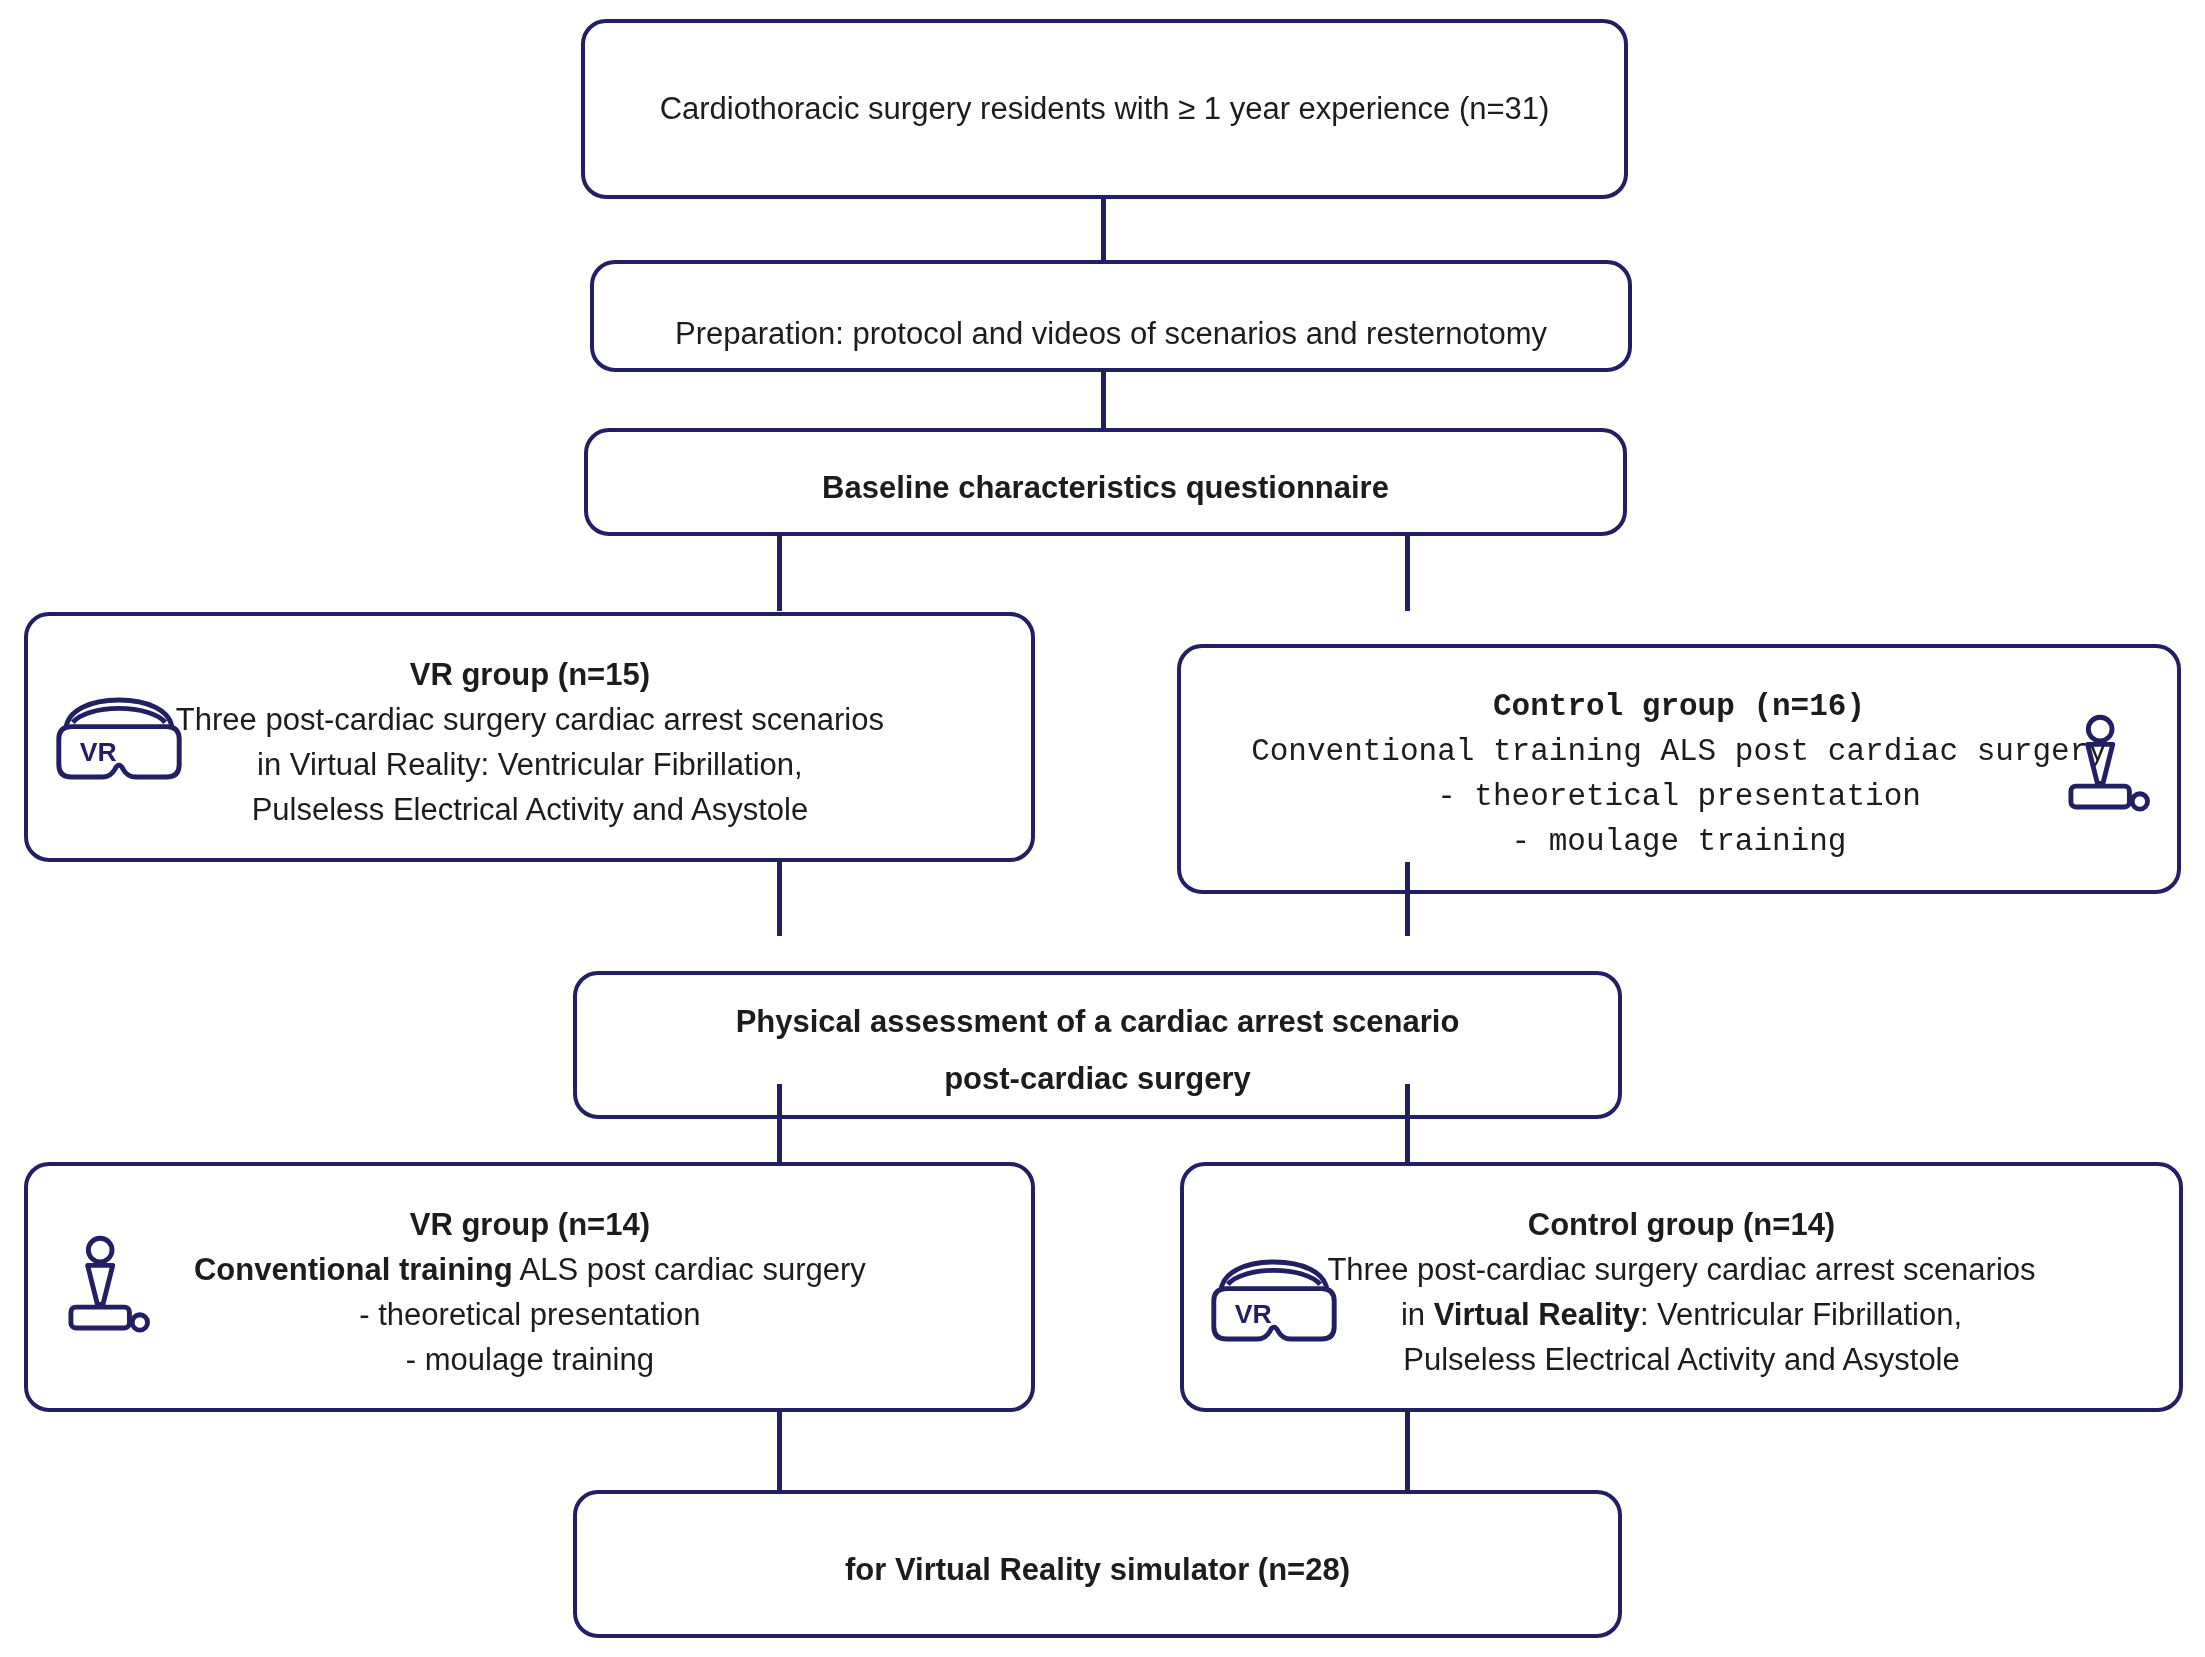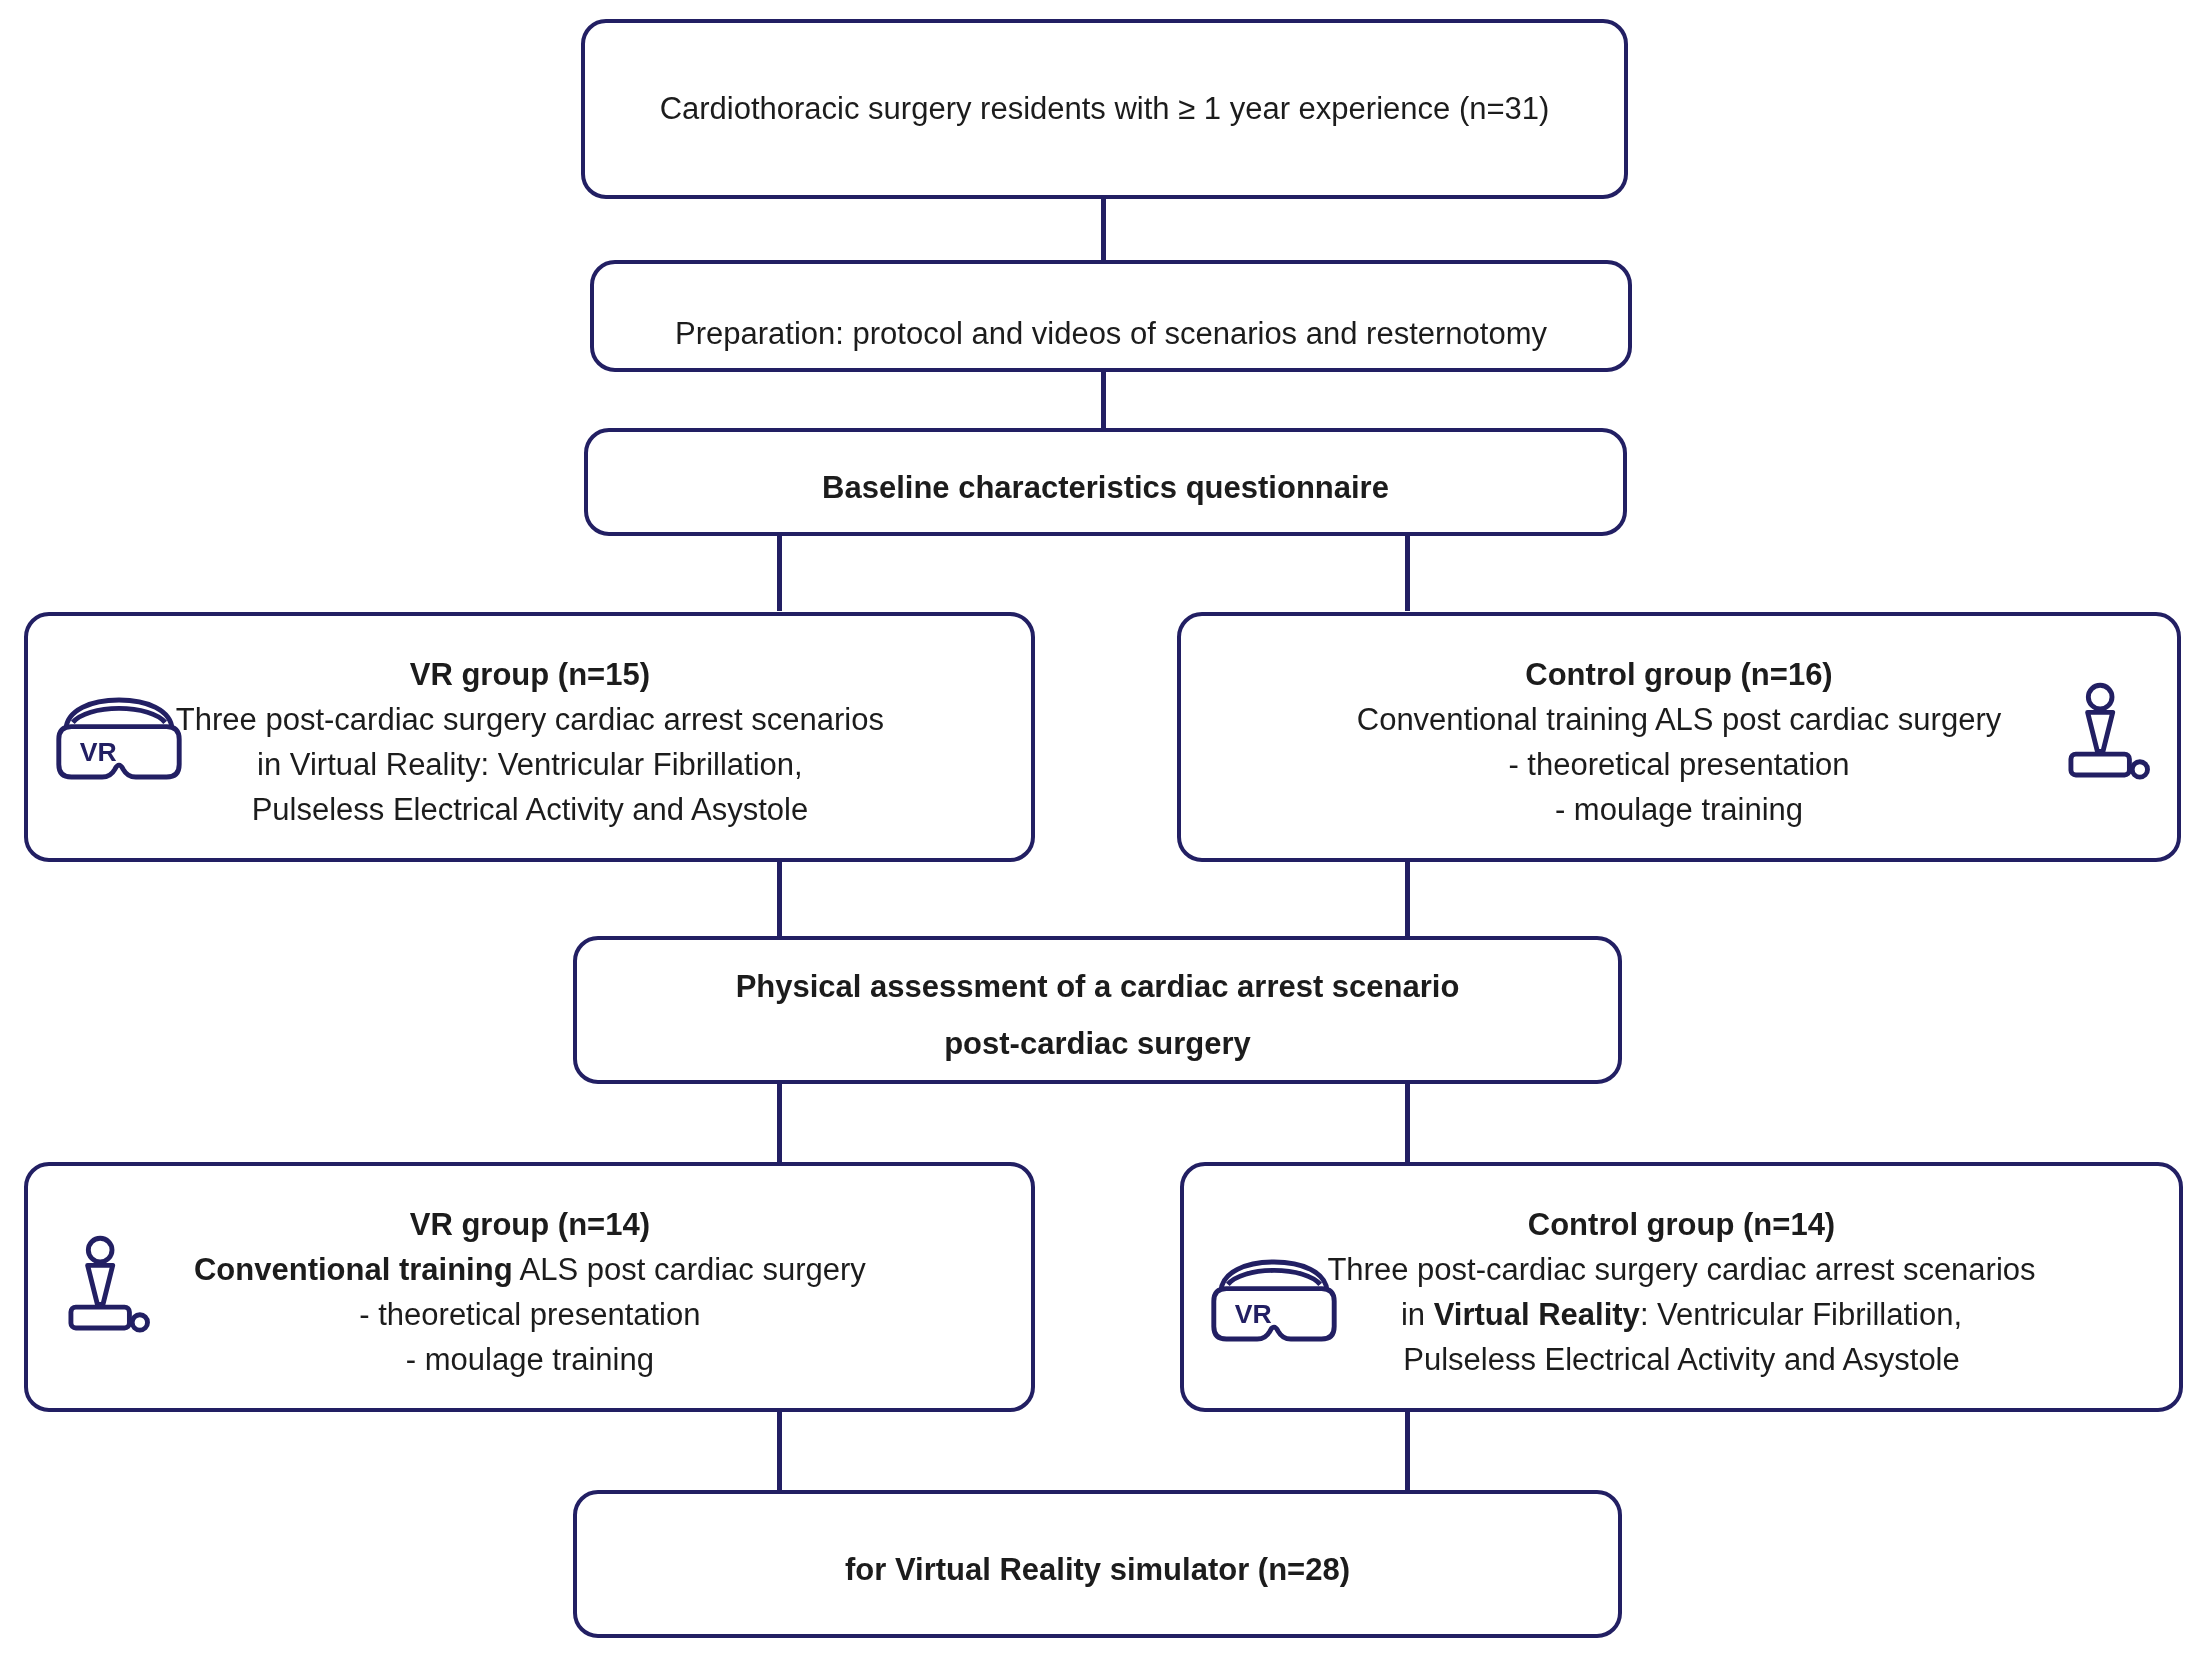--- a/index.html
+++ b/index.html
@@ -67,39 +67,39 @@
         <path d="M32 58 H168 Q186 58 186 76 V112 Q186 130 168 130 H124 Q112 130 106 119 Q103 113 100 113 Q97 113 94 119 Q88 130 76 130 H32 Q14 130 14 112 V76 Q14 58 32 58 Z" fill="#ffffff" stroke="#221f63" stroke-width="7" stroke-linejoin="round"></path>
         <text x="44" y="107" font-size="38" font-weight="bold" fill="#221f63">VR</text>
       </svg>
     </div>
     <div class="bold">VR group (n=15)</div>
     <div>Three post-cardiac surgery cardiac arrest scenarios</div>
     <div>in Virtual Reality: Ventricular Fibrillation,</div>
     <div>Pulseless Electrical Activity and Asystole</div>
   </div>
 
-  <div class="box" style="left:1177px; top:612px; width:1004px; height:250px;">
+  <div class="box" style="left:1177px; top:644px; width:1004px; height:250px;font-family:Liberation Mono, monospace;">
     <div class="icon" style="right:26.5px; top:64px;">
       <svg width="94" height="119" viewBox="0 0 135 170">
         <circle cx="62" cy="24" r="17" fill="none" stroke="#221f63" stroke-width="7"></circle>
         <path d="M44 46 L58 102 L66 102 L80 46 Z" fill="none" stroke="#221f63" stroke-width="7" stroke-linejoin="round"></path>
         <rect x="20" y="106" width="84" height="30" rx="7" fill="none" stroke="#221f63" stroke-width="7"></rect>
         <circle cx="119" cy="128" r="11" fill="none" stroke="#221f63" stroke-width="7"></circle>
       </svg>
     </div>
     <div class="bold">Control group (n=16)</div>
     <div>Conventional training ALS post cardiac surgery</div>
     <div>- theoretical presentation</div>
     <div>- moulage training</div>
   </div>
 
   <div class="vline" style="left:777px; top:862px; height:74px;"></div>
   <div class="vline" style="left:1405px; top:862px; height:74px;"></div>
 
-  <div class="box" style="left:573px; top:936px; width:1049px; height:148px;">
+  <div class="box" style="left:573px; top:971px; width:1049px; height:148px;">
     <div class="bold">Physical assessment of a cardiac arrest scenario</div>
     <div class="bold">post-cardiac surgery</div>
   </div>
 
   <div class="vline" style="left:777px; top:1084px; height:78px;"></div>
   <div class="vline" style="left:1405px; top:1084px; height:78px;"></div>
 
   <div class="box" style="left:24.4px; top:1162px; width:1011px; height:250px;">
     <div class="icon" style="left:29px; top:67px;">
       <svg width="94" height="119" viewBox="0 0 135 170">

